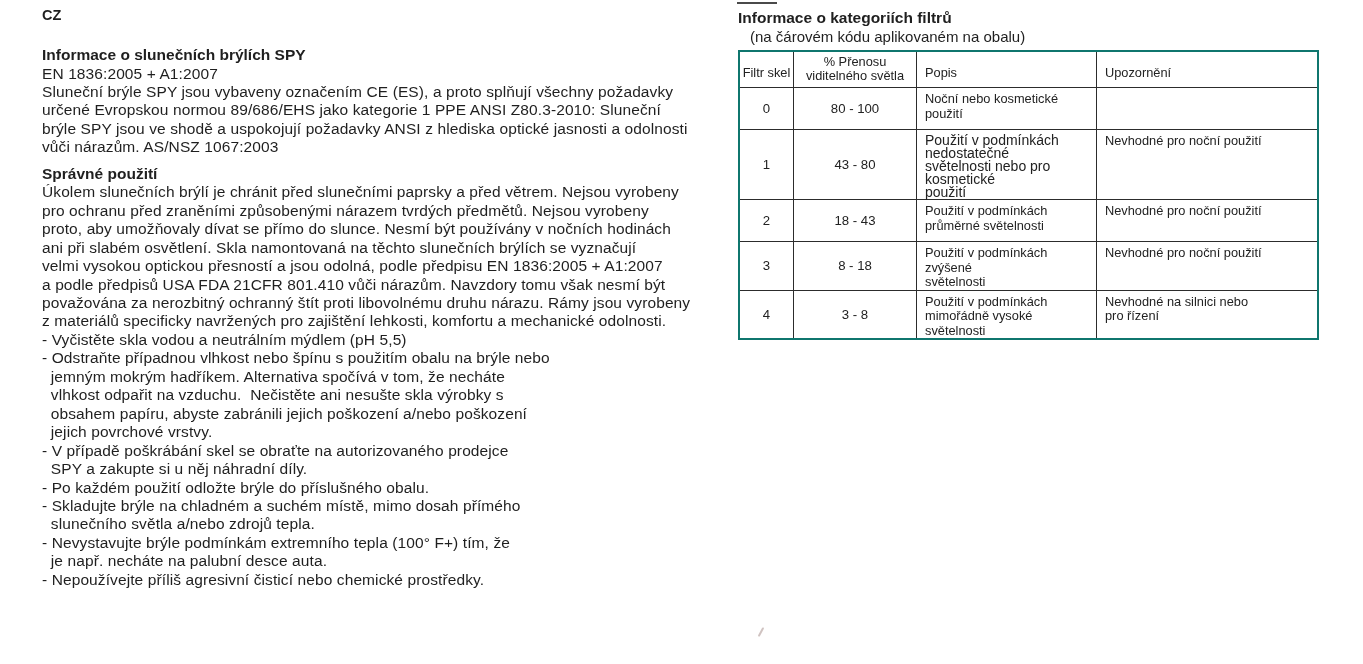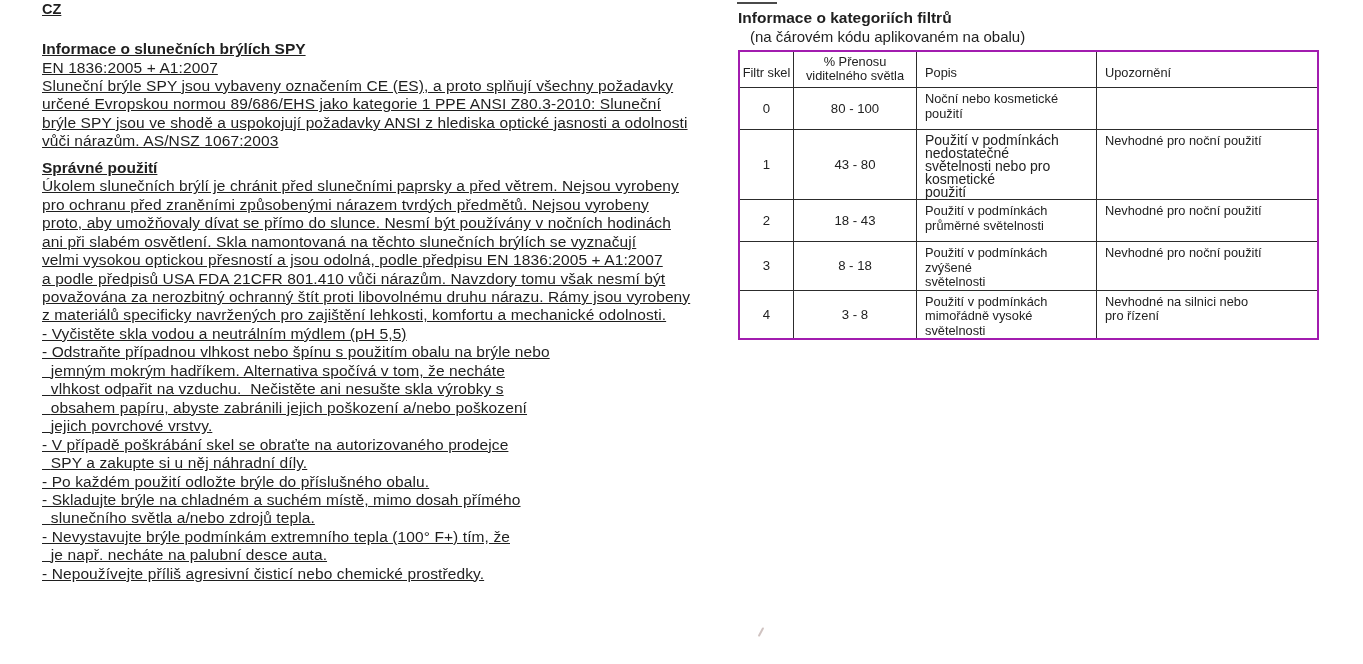--- a/index.html
+++ b/index.html
@@ -11,23 +11,22 @@
     width: 1363px;
     height: 664px;
     position: relative;
     font-family: "Liberation Sans", sans-serif;
     color: #1f1f1f;
     overflow: hidden;
   }
   .left-col {
     position: absolute;
     left: 42px;
-    top: 0;
+    top: 6px;
     width: 690px;
-    text-decoration: underline;
   }
   .lang-code {
     font-weight: bold;
     font-size: 14.5px;
     line-height: 18px;
     margin-bottom: 22px;
   }
   .section-title {
     font-size: 15.5px;
     font-weight: bold;
@@ -65,21 +64,21 @@
   .table-subtitle {
     font-size: 15px;
     line-height: 18px;
     margin-left: 12px;
   }
   table.filter-table {
     margin-top: 4px;
     border-collapse: collapse;
     table-layout: fixed;
     width: 560px;
-    border: 2px solid #a21caf;
+    border: 2px solid #0f766e;
   }
   .filter-table th, .filter-table td {
     border: 1px solid #2c2c2c;
     font-weight: normal;
     color: #222;
   }
   thead tr { height: 37px; }
   tbody tr { height: 42px; }
   th.col0 { width: 51px; }
   th.col1 { width: 120px; }

